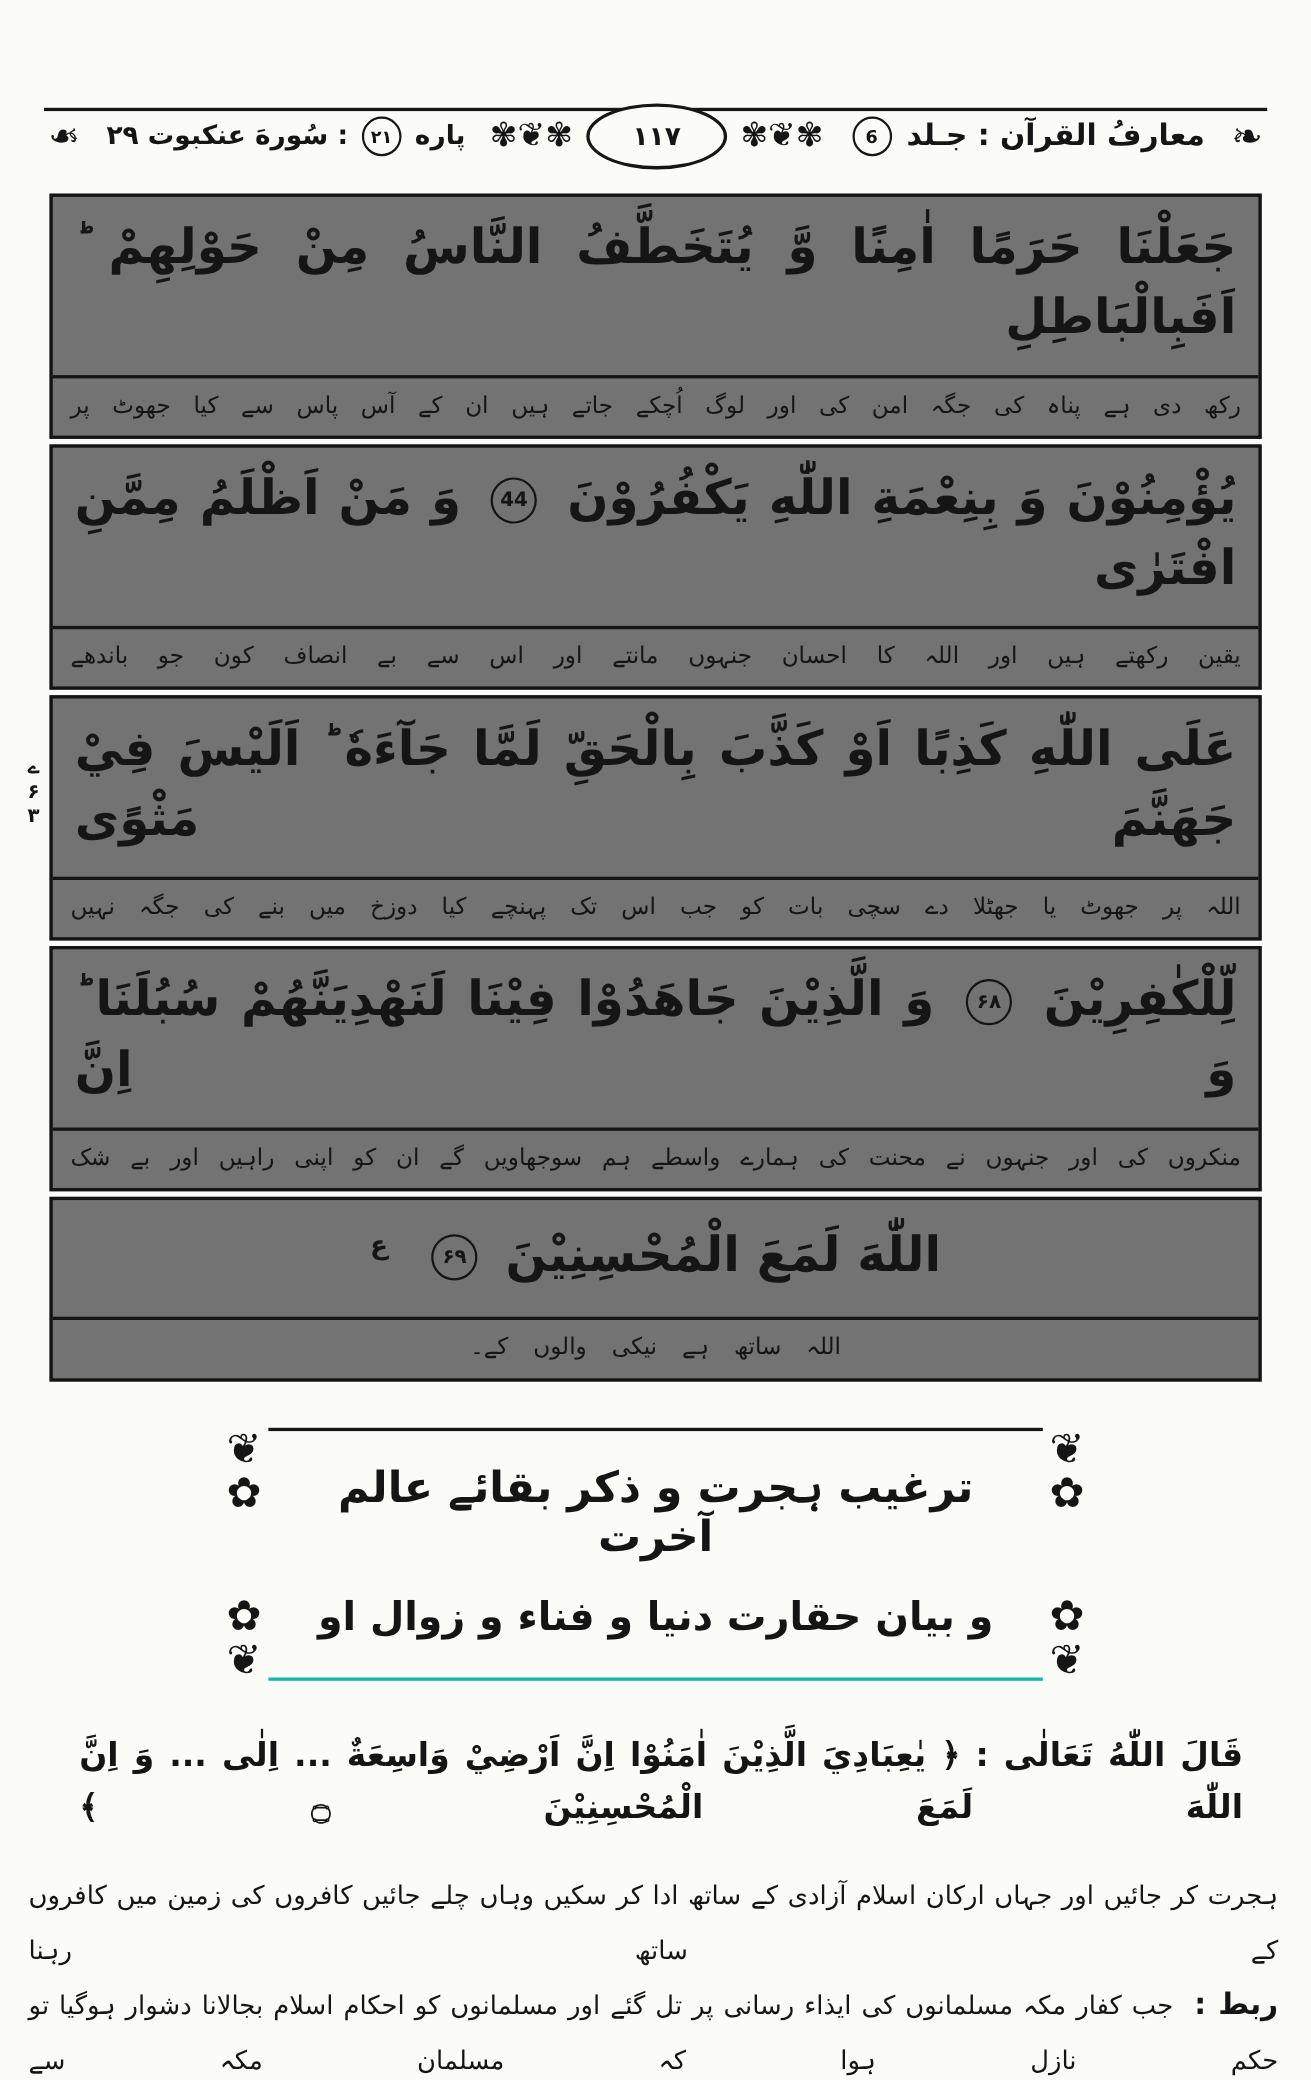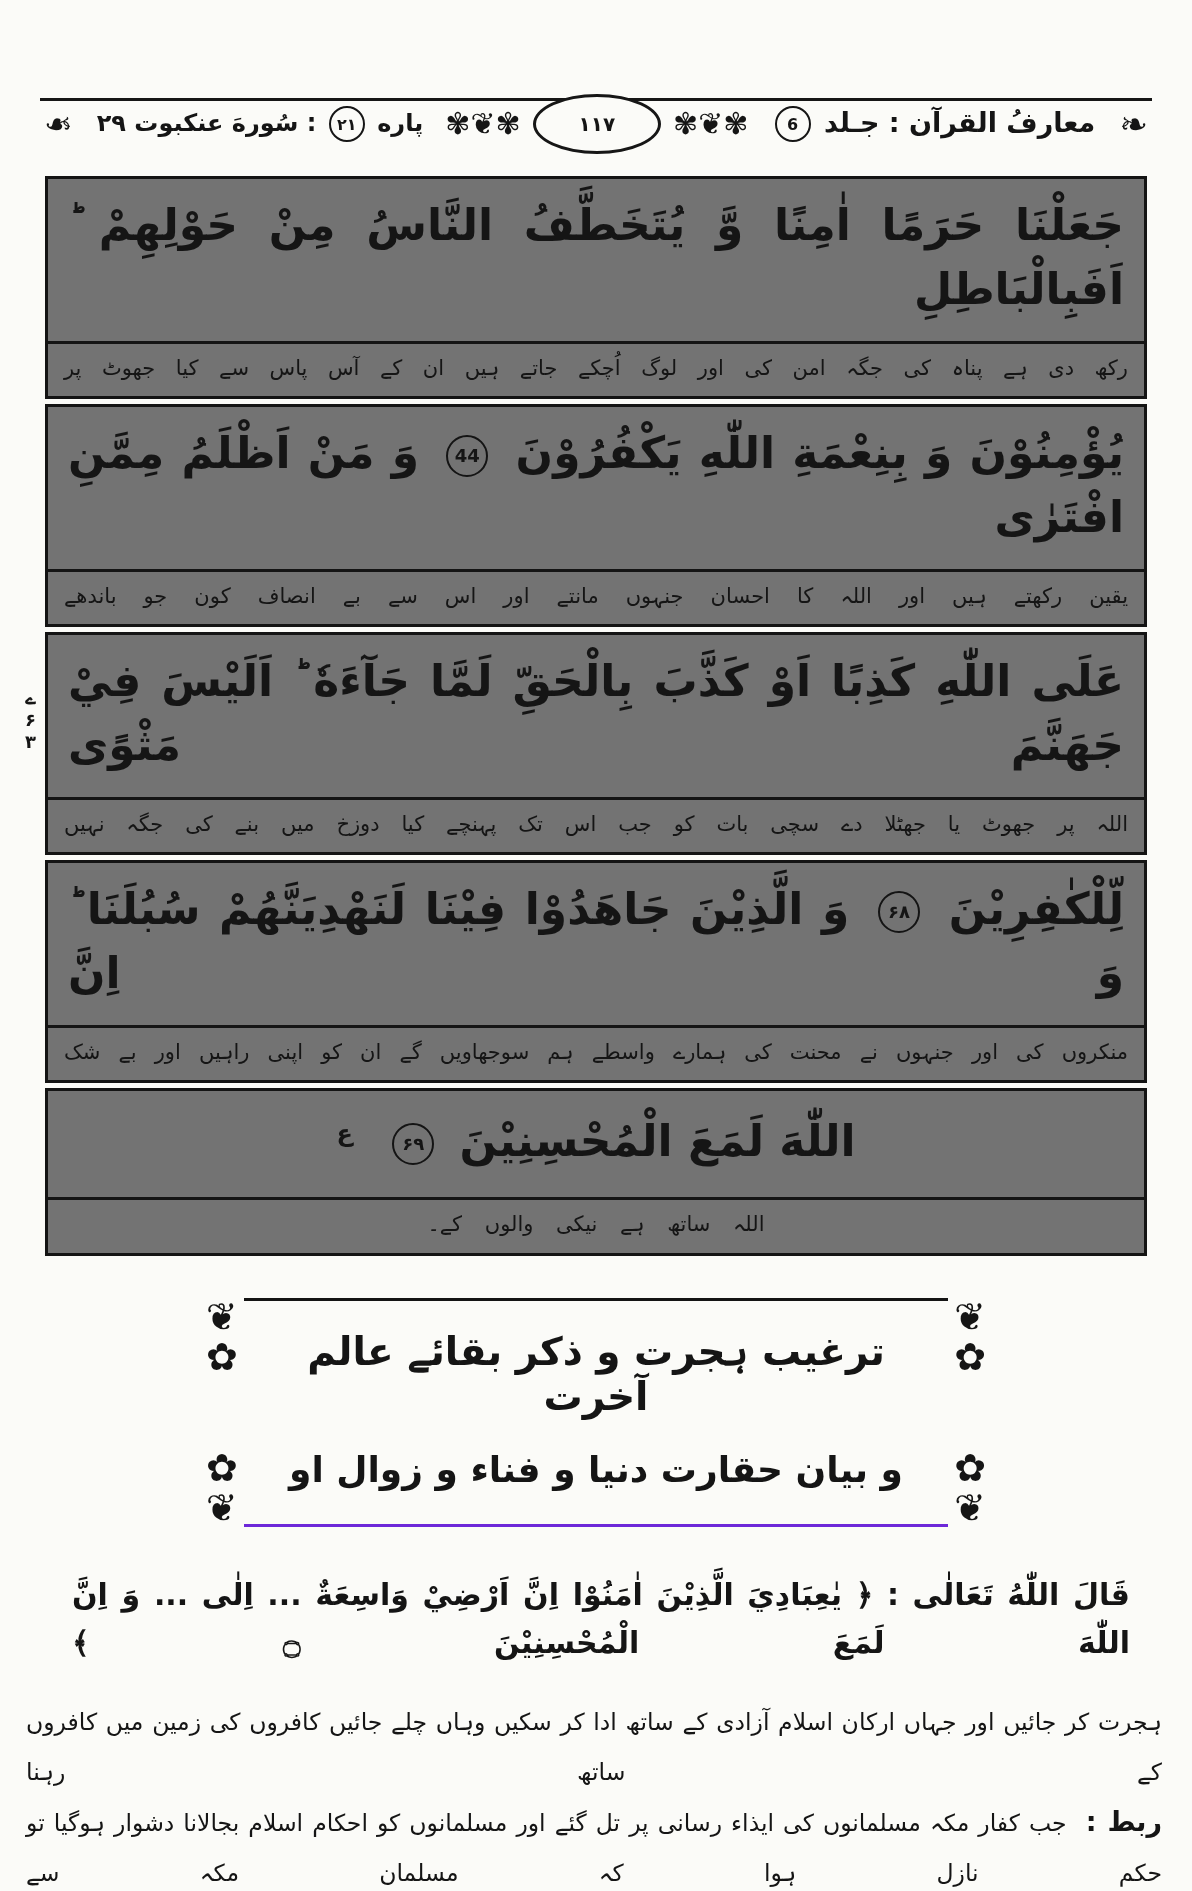--- a/index.html
+++ b/index.html
@@ -14,21 +14,21 @@
   .header-line{position:absolute;top:12px;right:6px;left:6px;border-top:3px solid #161616;}
   .header-row{position:relative;display:flex;align-items:center;justify-content:space-between;height:100%;}
   .hdr-item{background:#fbfbf8;padding:0 10px;white-space:nowrap;}
   .hdr-title{font-weight:bold;font-size:27px;letter-spacing:0.5px;}
   .hdr-title-left{font-weight:bold;font-size:24px;}
   .circle-num{display:inline-flex;align-items:center;justify-content:center;
     width:32px;height:32px;border:2.2px solid #161616;border-radius:50%;
     font-size:16px;font-weight:bold;vertical-align:middle;margin:0 4px;}
   .page-oval{display:flex;align-items:center;justify-content:center;
     width:122px;height:54px;border:3px solid #161616;border-radius:50%;
-    font-size:20px;font-weight:bold;background:#fbfbf8;}
+    font-size:24px;font-weight:bold;background:#fbfbf8;}
   .ornament{font-size:30px;line-height:1;background:#fbfbf8;padding:0 8px;}
   .curl{font-size:34px;}
   .flip{transform:scaleX(-1);display:inline-block;}
   
   .verse-wrap{margin:14px 45px 0;}
   .verse-unit{border:3px solid #141414;margin-bottom:5px;background:#737373;}
   .ar-row{border-bottom:3px solid #141414;padding:14px 20px 20px;
     font-size:44px;font-weight:bold;line-height:1.45;
     text-align:justify;text-align-last:justify;direction:rtl;}
   .ar-row.center{text-align:center;text-align-last:center;padding:18px 20px 24px;}
@@ -41,21 +41,21 @@
   .ruku-mark{font-size:24px;vertical-align:super;margin-right:14px;}
   
   .margin-note{position:absolute;right:1156px;top:688px;display:flex;flex-direction:column;
     align-items:center;gap:2px;font-size:18px;font-weight:bold;line-height:1.1;}
   
   .heading-box{margin:42px auto 0;width:792px;display:flex;align-items:stretch;direction:rtl;}
   .orn-col{display:flex;flex-direction:column;justify-content:space-between;
     align-items:center;font-size:38px;line-height:1;padding:0 6px;}
   .orn-group{display:flex;flex-direction:column;align-items:center;gap:2px;}
   .orn-group span{display:block;}
-  .heading-center{flex:1;border-top:3px solid #141414;border-bottom:3px solid #6d28d9;
+  .heading-center{flex:1;border-top:3px solid #141414;border-bottom:3px solid #14b8a6;
     padding:28px 8px 34px;text-align:center;}
   .heading-l1{font-size:39px;font-weight:bold;}
   .heading-l2{font-size:36px;font-weight:bold;margin-top:30px;}
   
   .quote-line{margin:44px 62px 0 72px;font-size:30px;font-weight:bold;direction:rtl;
     text-align:justify;text-align-last:justify;line-height:1.6;}
   
   .commentary{margin:30px 30px 0 26px;direction:rtl;}
   .c-line{font-size:23.5px;line-height:50px;text-align:justify;text-align-last:justify;}
   .c-lead{font-weight:bold;font-size:27px;margin-left:10px;}

